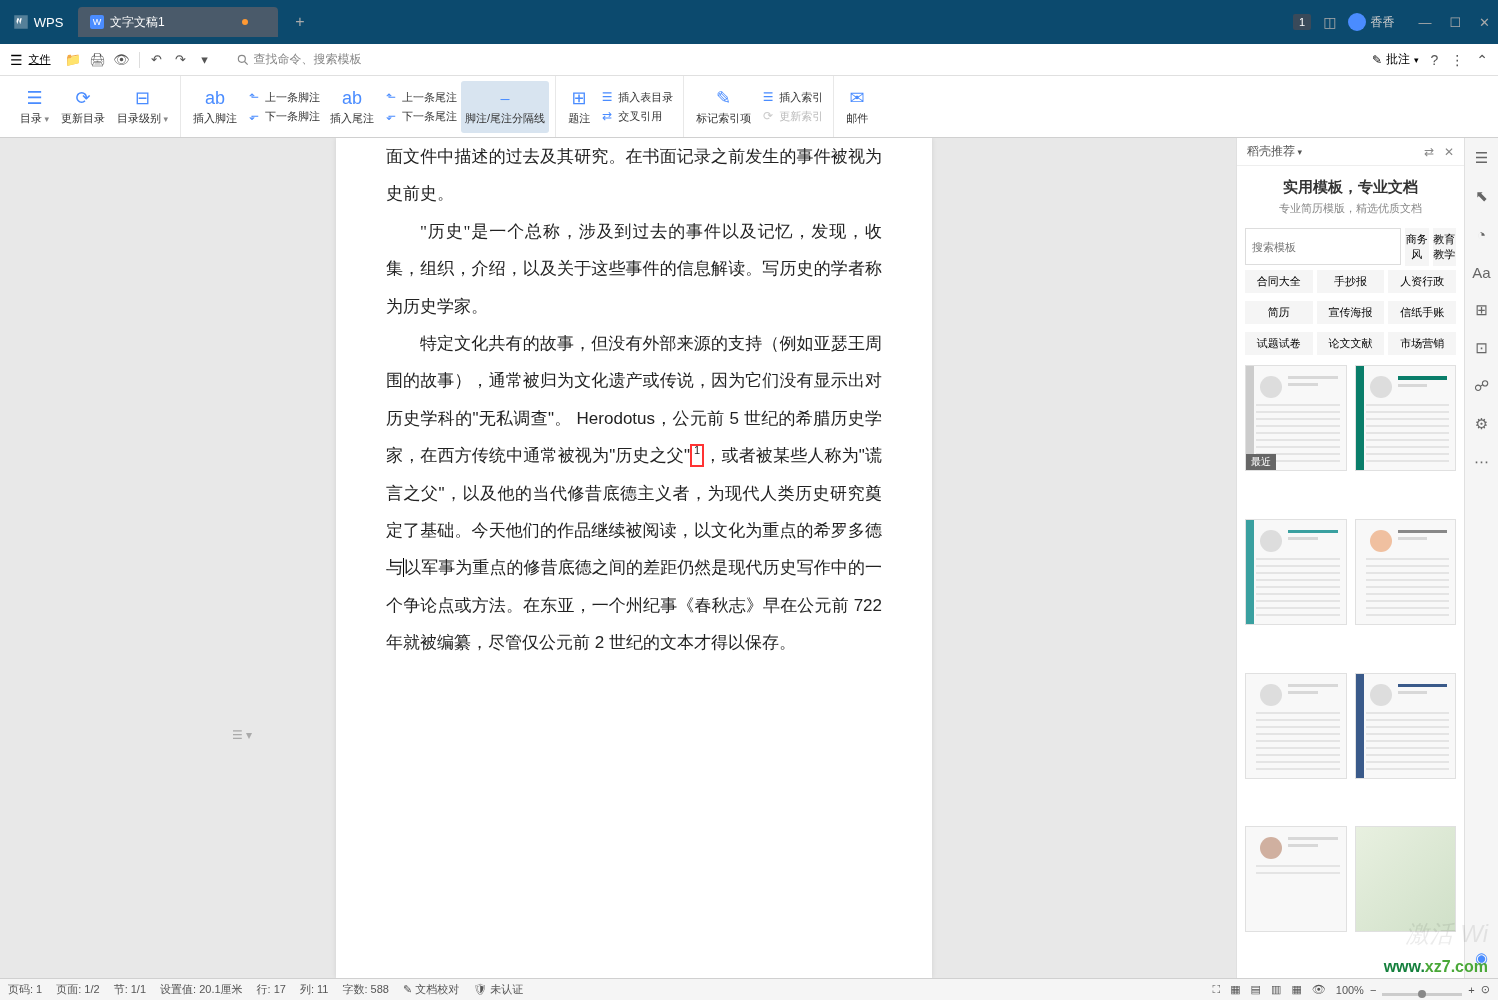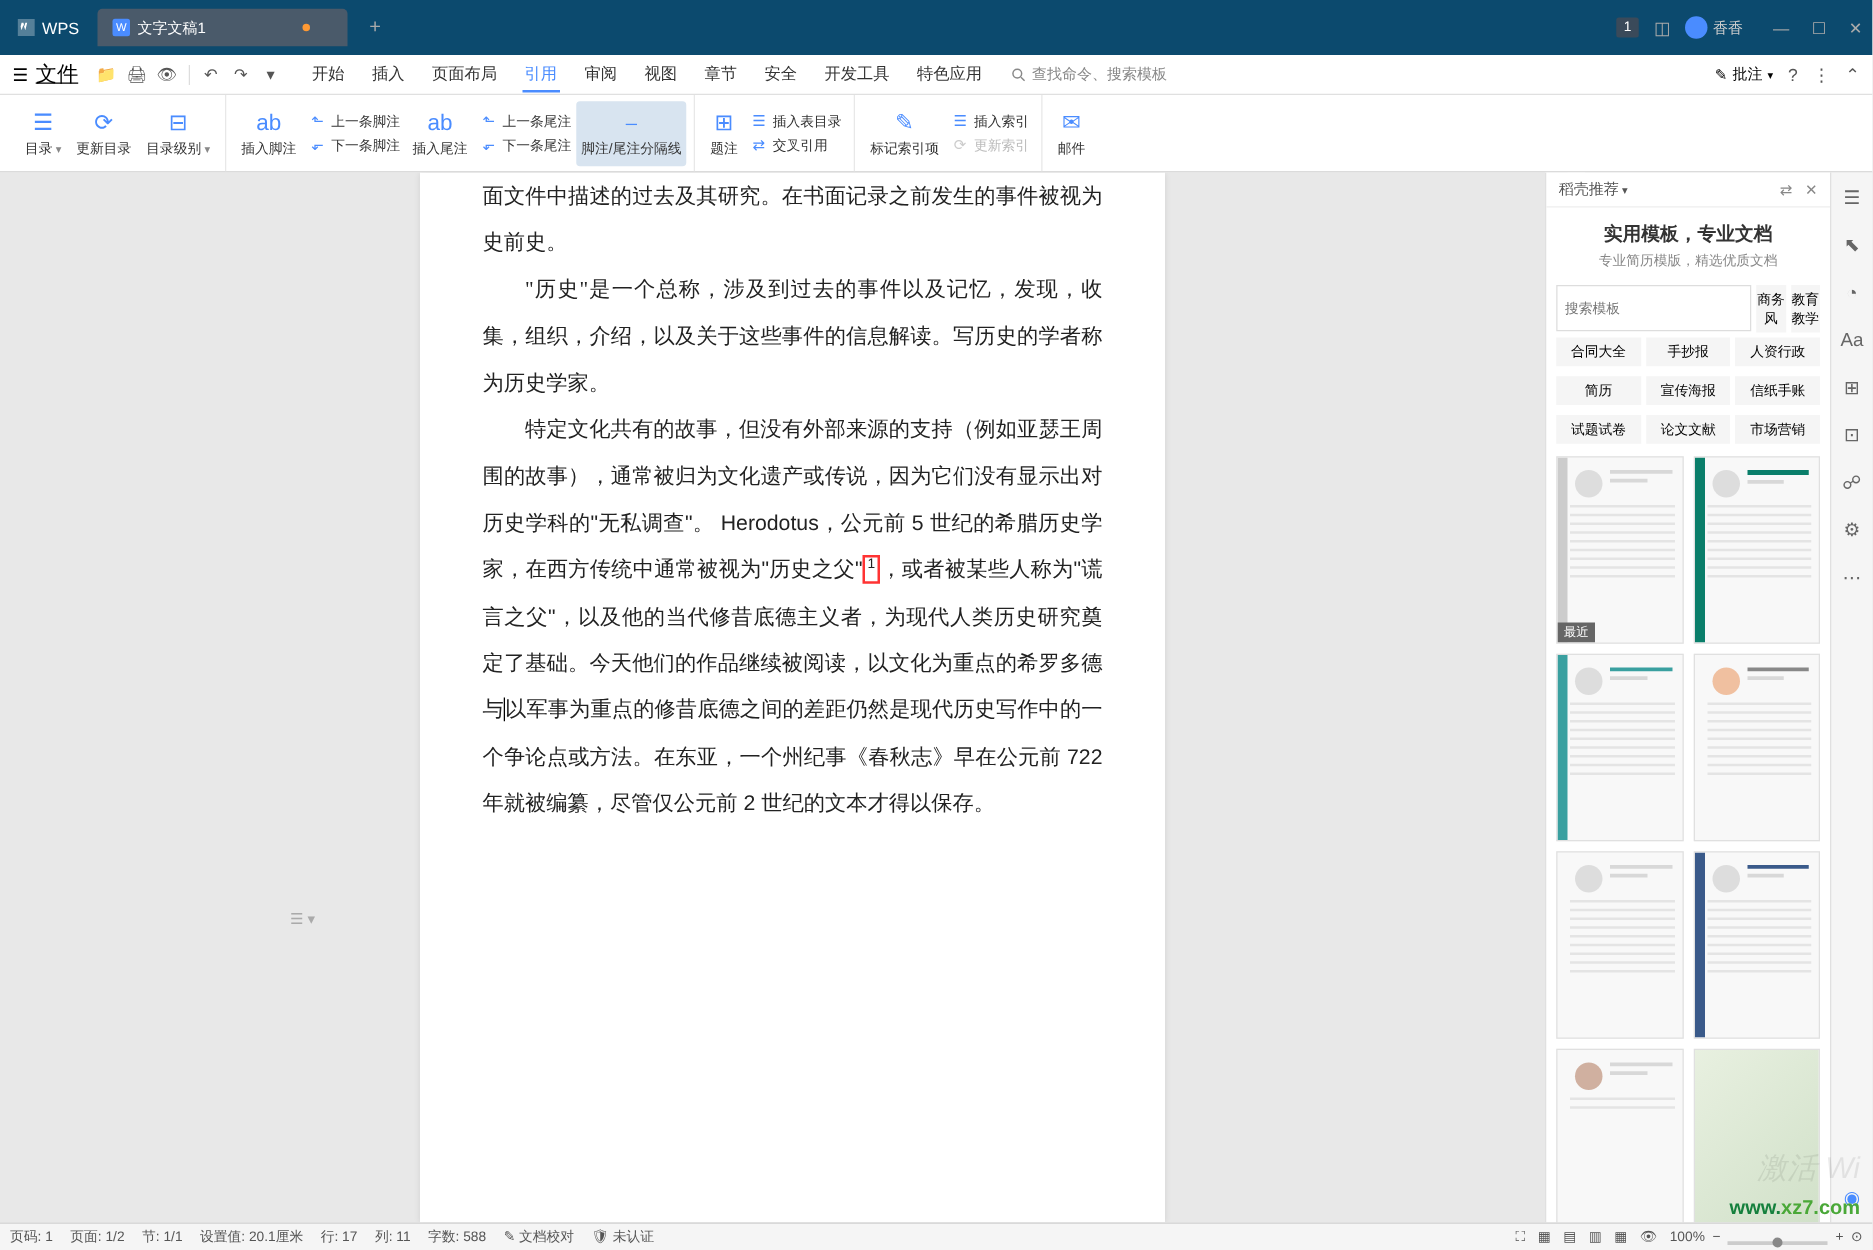--- a/index.html
+++ b/index.html
@@ -18,21 +18,21 @@
 .title-right .icon { color: #aaa; font-size: 14px; cursor: pointer; }
 .user { display: flex; align-items: center; gap: 4px; color: #ccc; font-size: 12px; }
 .user .avatar { width: 18px; height: 18px; background: #4a8cff; border-radius: 50%; }
 .window-controls { display: flex; gap: 18px; margin-left: 12px; }
 .window-controls span { color: #aaa; font-size: 13px; cursor: pointer; }
 
 
 .menubar { height: 32px; background: #fff; border-bottom: 1px solid #e0e0e0; display: flex; align-items: center; padding: 0 10px; }
 .menu-left { display: flex; align-items: center; gap: 2px; }
 .hamburger { font-size: 14px; margin-right: 4px; cursor: pointer; }
-.file-menu { font-size: 17px; margin-right: 10px; cursor: pointer; text-decoration: underline; }
+.file-menu { font-size: 11px; margin-right: 10px; cursor: pointer; text-decoration: underline; }
 .qat-icon { width: 22px; height: 22px; display: flex; align-items: center; justify-content: center; color: #555; font-size: 13px; cursor: pointer; }
 .menu-sep { width: 1px; height: 16px; background: #ddd; margin: 0 4px; }
 .tabs-menu { display: flex; gap: 18px; margin-left: 20px; }
 .tabs-menu .mtab { font-size: 13px; color: #333; cursor: pointer; padding: 4px 2px; }
 .tabs-menu .mtab.active { color: #4a8cff; border-bottom: 2px solid #4a8cff; }
 .search-box { display: flex; align-items: center; margin-left: 20px; font-size: 12px; color: #888; }
 .search-box svg { width: 14px; height: 14px; margin-right: 4px; }
 .menu-right { margin-left: auto; display: flex; align-items: center; gap: 12px; }
 .notes-btn { display: flex; align-items: center; gap: 4px; font-size: 12px; cursor: pointer; }
 .menu-right .micon { font-size: 14px; color: #555; cursor: pointer; }
@@ -68,21 +68,21 @@
 .panel-title::after { content: " ▾"; font-size: 9px; }
 .panel-header-right { margin-left: auto; display: flex; gap: 10px; color: #888; font-size: 12px; }
 .panel-banner { padding: 12px 28px; text-align: center; }
 .panel-banner h3 { font-size: 15px; font-weight: bold; color: #333; }
 .panel-banner .sub { font-size: 11px; color: #888; margin-top: 4px; }
 .panel-search-row { display: flex; padding: 0 8px; gap: 4px; }
 .panel-search { flex: 1; height: 37px; border: 1px solid #ddd; font-size: 11px; padding: 0 6px; }
 .chip { flex: 1; font-size: 11px; padding: 4px 0; text-align: center; background: #f5f5f5; cursor: pointer; }
 .chips-row { display: flex; gap: 4px; padding: 4px 8px; }
 .templates { flex: 1; overflow: hidden; padding: 6px 8px; display: grid; grid-template-columns: 1fr 1fr; gap: 8px; }
-.tpl { background: #f8f8f8; border: 1px solid #e0e0e0; height: 150px; position: relative; overflow: hidden; }
+.tpl { background: #f8f8f8; border: 1px solid #e0e0e0; height: 106px; position: relative; overflow: hidden; }
 .tpl .bar { position: absolute; left: 0; top: 0; bottom: 0; width: 8px; }
 .tpl .av { width: 22px; height: 22px; border-radius: 50%; background: #ddd; position: absolute; top: 10px; left: 14px; }
 .tpl .lines { position: absolute; top: 10px; left: 42px; right: 8px; }
 .tpl .lines div { height: 3px; background: #d8d8d8; margin-bottom: 4px; }
 .tpl .body-lines { position: absolute; top: 38px; left: 10px; right: 6px; }
 .tpl .body-lines div { height: 2px; background: #e4e4e4; margin-bottom: 5px; }
 .tpl-badge { position: absolute; bottom: 0; left: 0; background: #666; color: #fff; font-size: 10px; padding: 1px 5px; }
 .tpl.green .bar { background: #0a7e6a; }
 .tpl.green .lines div:first-child { background: #0a7e6a; height: 4px; }
 .tpl.leaf { background: linear-gradient(135deg, #e8f0e0, #d0e0c8); }
@@ -144,32 +144,20 @@
   <div class="menu-left">
     <span class="hamburger">☰</span>
     <span class="file-menu">文件</span>
     <span class="qat-icon">📁</span>
     <span class="qat-icon">🖨</span>
     <span class="qat-icon">👁</span>
     <span class="menu-sep"></span>
     <span class="qat-icon">↶</span>
     <span class="qat-icon">↷</span>
     <span class="qat-icon">▾</span>
-  </div>
-  <div class="tabs-menu">
-    <span class="mtab">开始</span>
-    <span class="mtab">插入</span>
-    <span class="mtab">页面布局</span>
-    <span class="mtab active">引用</span>
-    <span class="mtab">审阅</span>
-    <span class="mtab">视图</span>
-    <span class="mtab">章节</span>
-    <span class="mtab">安全</span>
-    <span class="mtab">开发工具</span>
-    <span class="mtab">特色应用</span>
   </div>
   <div class="search-box">
     <svg viewBox="0 0 24 24">
         <circle cx="10" cy="10" r="6" fill="none" stroke="#888" stroke-width="2"></circle>
         <line x1="15" y1="15" x2="20" y2="20" stroke="#888" stroke-width="2"></line>
       </svg>
     <span>查找命令、搜索模板</span>
   </div>
   <div class="menu-right">
     <div class="notes-btn">

